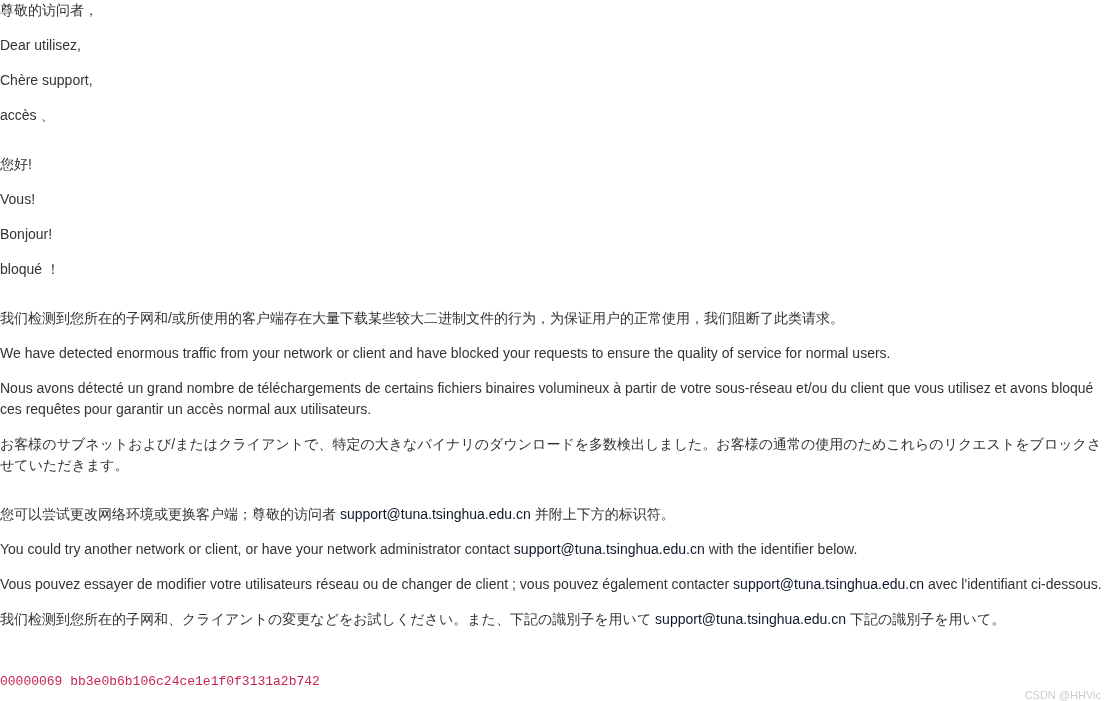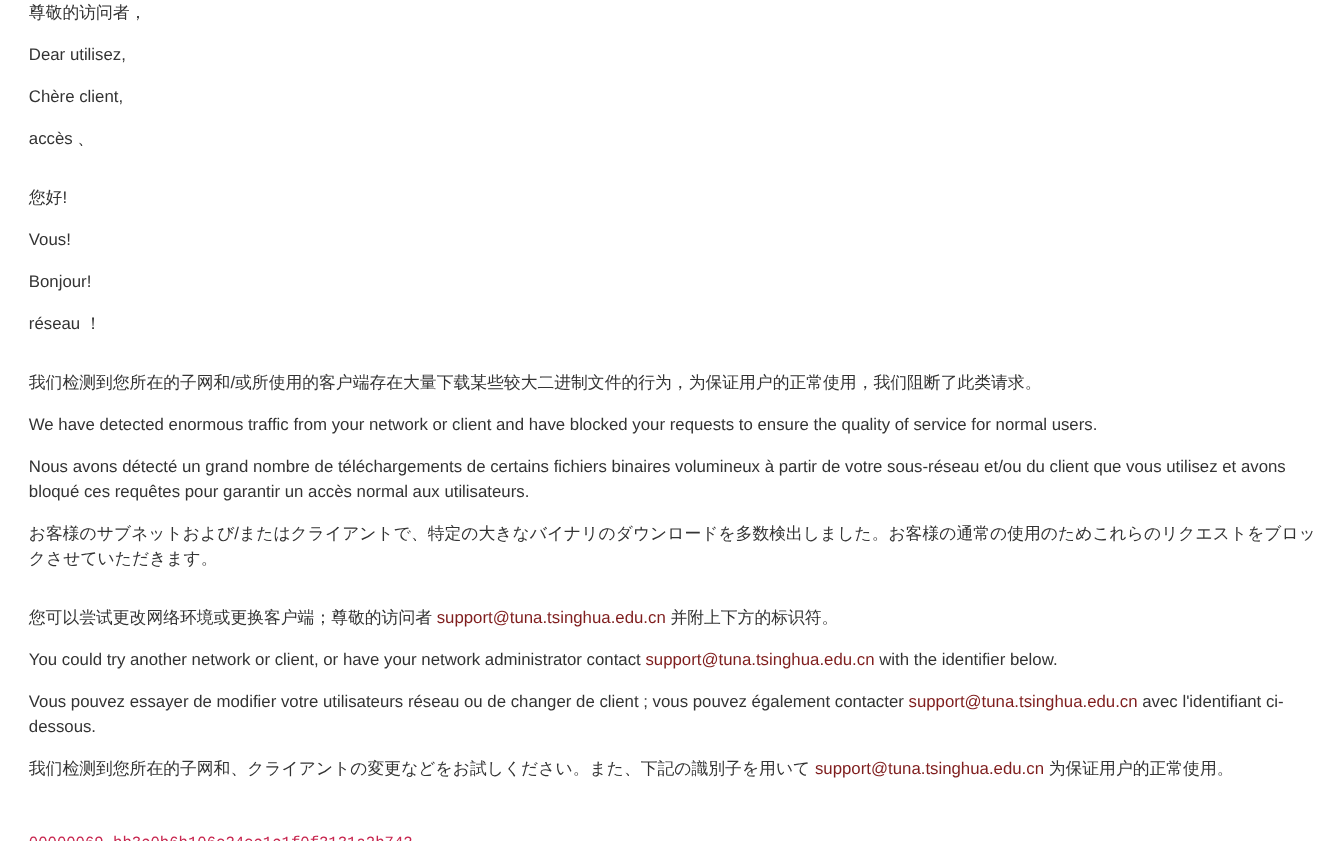--- a/index.html
+++ b/index.html
@@ -12,27 +12,26 @@
       font-size: 14px;
       line-height: 1.5;
       color: #333;
       background: #fff;
       padding: 0;
       width: 1105px;
       position: relative;
     }
     p {
       margin-bottom: 14px;
-      padding-left: 24px;
     }
     .section-gap {
       height: 14px;
     }
     a {
-      color: #7f1d1d;
+      color: #0f172a;
       text-decoration: none;
     }
     .identifier {
       font-family: "Courier New", Consolas, monospace;
       color: #c7254e;
       font-size: 13px;
       margin-top: 14px;
     }
     .watermark {
       position: absolute;
@@ -41,41 +40,41 @@
       font-size: 11px;
       color: #ccc;
       font-family: Arial, sans-serif;
     }
   </style>
 </head>
 <body>
 
 <p>尊敬的访问者，</p>
 <p>Dear utilisez,</p>
-<p>Chère client,</p>
+<p>Chère support,</p>
 <p>accès 、</p>
 
 <div class="section-gap"></div>
 
 <p>您好!</p>
 <p>Vous!</p>
 <p>Bonjour!</p>
-<p>réseau ！</p>
+<p>bloqué ！</p>
 
 <div class="section-gap"></div>
 
 <p>我们检测到您所在的子网和/或所使用的客户端存在大量下载某些较大二进制文件的行为，为保证用户的正常使用，我们阻断了此类请求。</p>
 <p>We have detected enormous traffic from your network or client and have blocked your requests to ensure the quality of service for normal users.</p>
 <p>Nous avons détecté un grand nombre de téléchargements de certains fichiers binaires volumineux à partir de votre sous-réseau et/ou du client que vous utilisez et avons bloqué ces requêtes pour garantir un accès normal aux utilisateurs.</p>
 <p>お客様のサブネットおよび/またはクライアントで、特定の大きなバイナリのダウンロードを多数検出しました。お客様の通常の使用のためこれらのリクエストをブロックさせていただきます。</p>
 
 <div class="section-gap"></div>
 
 <p><span>您可以尝试更改网络环境或更换客户端；尊敬的访问者 </span><a href="mailto:support@tuna.tsinghua.edu.cn">support@tuna.tsinghua.edu.cn</a><span> 并附上下方的标识符。</span></p>
 <p><span>You could try another network or client, or have your network administrator contact </span><a href="mailto:support@tuna.tsinghua.edu.cn">support@tuna.tsinghua.edu.cn</a><span> with the identifier below.</span></p>
 <p><span>Vous pouvez essayer de modifier votre utilisateurs réseau ou de changer de client ; vous pouvez également contacter </span><a href="mailto:support@tuna.tsinghua.edu.cn">support@tuna.tsinghua.edu.cn</a><span> avec l'identifiant ci-dessous.</span></p>
-<p><span>我们检测到您所在的子网和、クライアントの変更などをお試しください。また、下記の識別子を用いて </span><a href="mailto:support@tuna.tsinghua.edu.cn">support@tuna.tsinghua.edu.cn</a><span> 为保证用户的正常使用。</span></p>
+<p><span>我们检测到您所在的子网和、クライアントの変更などをお試しください。また、下記の識別子を用いて </span><a href="mailto:support@tuna.tsinghua.edu.cn">support@tuna.tsinghua.edu.cn</a><span> 下記の識別子を用いて。</span></p>
 
 <div class="section-gap"></div>
 
 <p class="identifier">00000069 bb3e0b6b106c24ce1e1f0f3131a2b742</p>
 
 <div class="watermark">CSDN @HHVic</div>
 
 </body></html>

